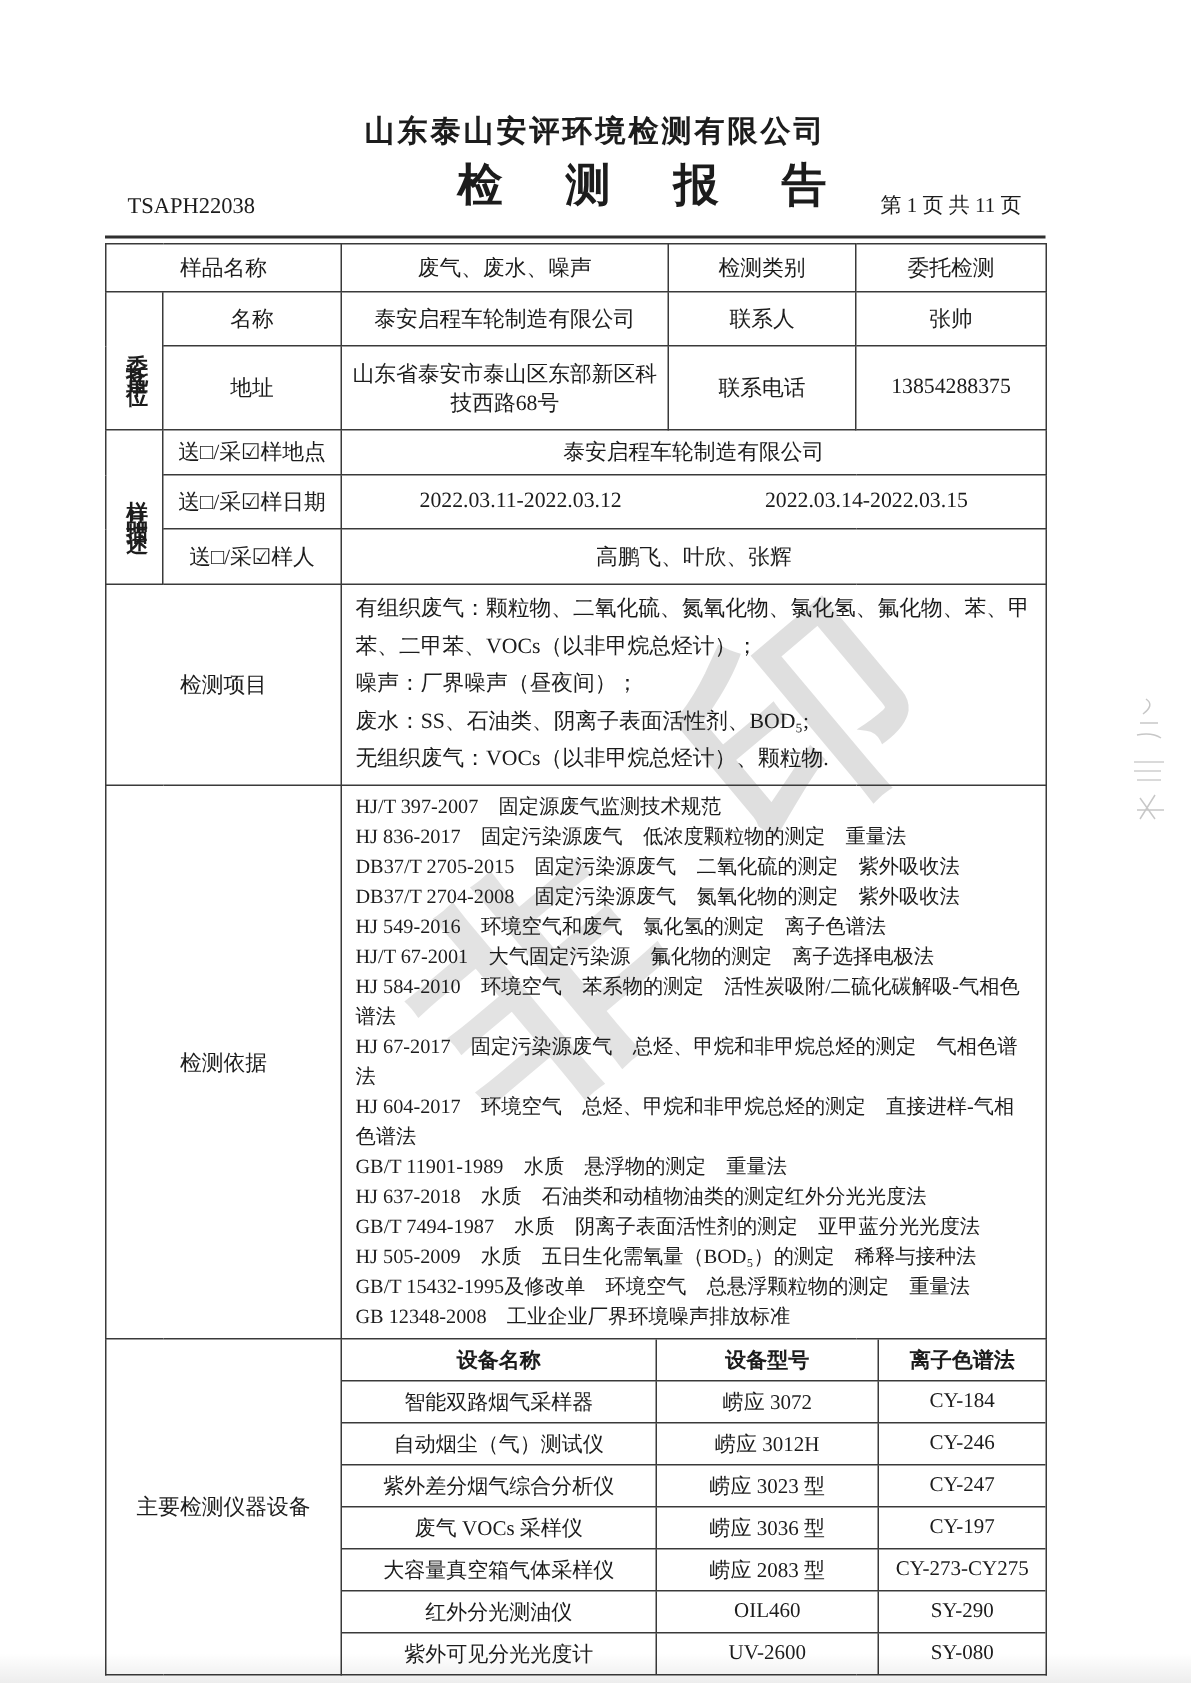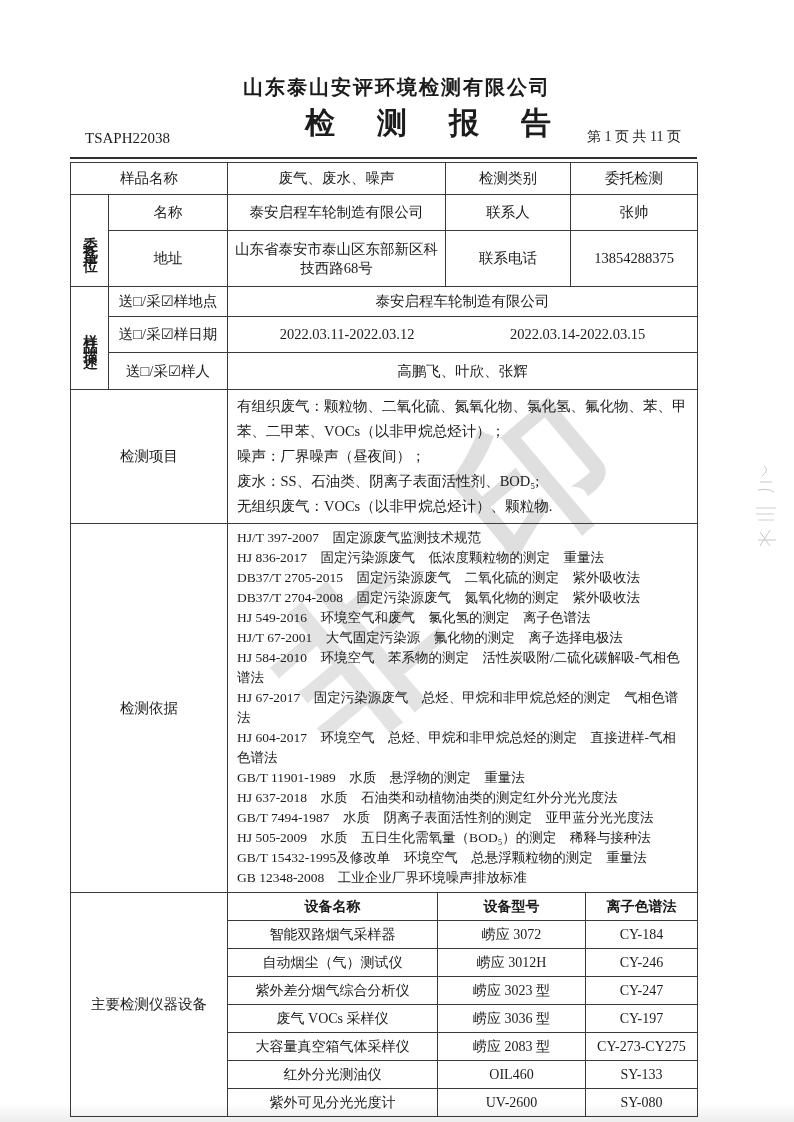--- a/index.html
+++ b/index.html
@@ -212,21 +212,21 @@
                   <td>CY-197</td>
                 </tr>
                 <tr>
                   <td>大容量真空箱气体采样仪</td>
                   <td>崂应 2083 型</td>
                   <td>CY-273-CY275</td>
                 </tr>
                 <tr>
                   <td>红外分光测油仪</td>
                   <td>OIL460</td>
-                  <td>SY-133</td>
+                  <td>SY-290</td>
                 </tr>
                 <tr>
                   <td>紫外可见分光光度计</td>
                   <td>UV-2600</td>
                   <td>SY-080</td>
                 </tr>
               </tbody>
         </table>
       </td>
     </tr>

